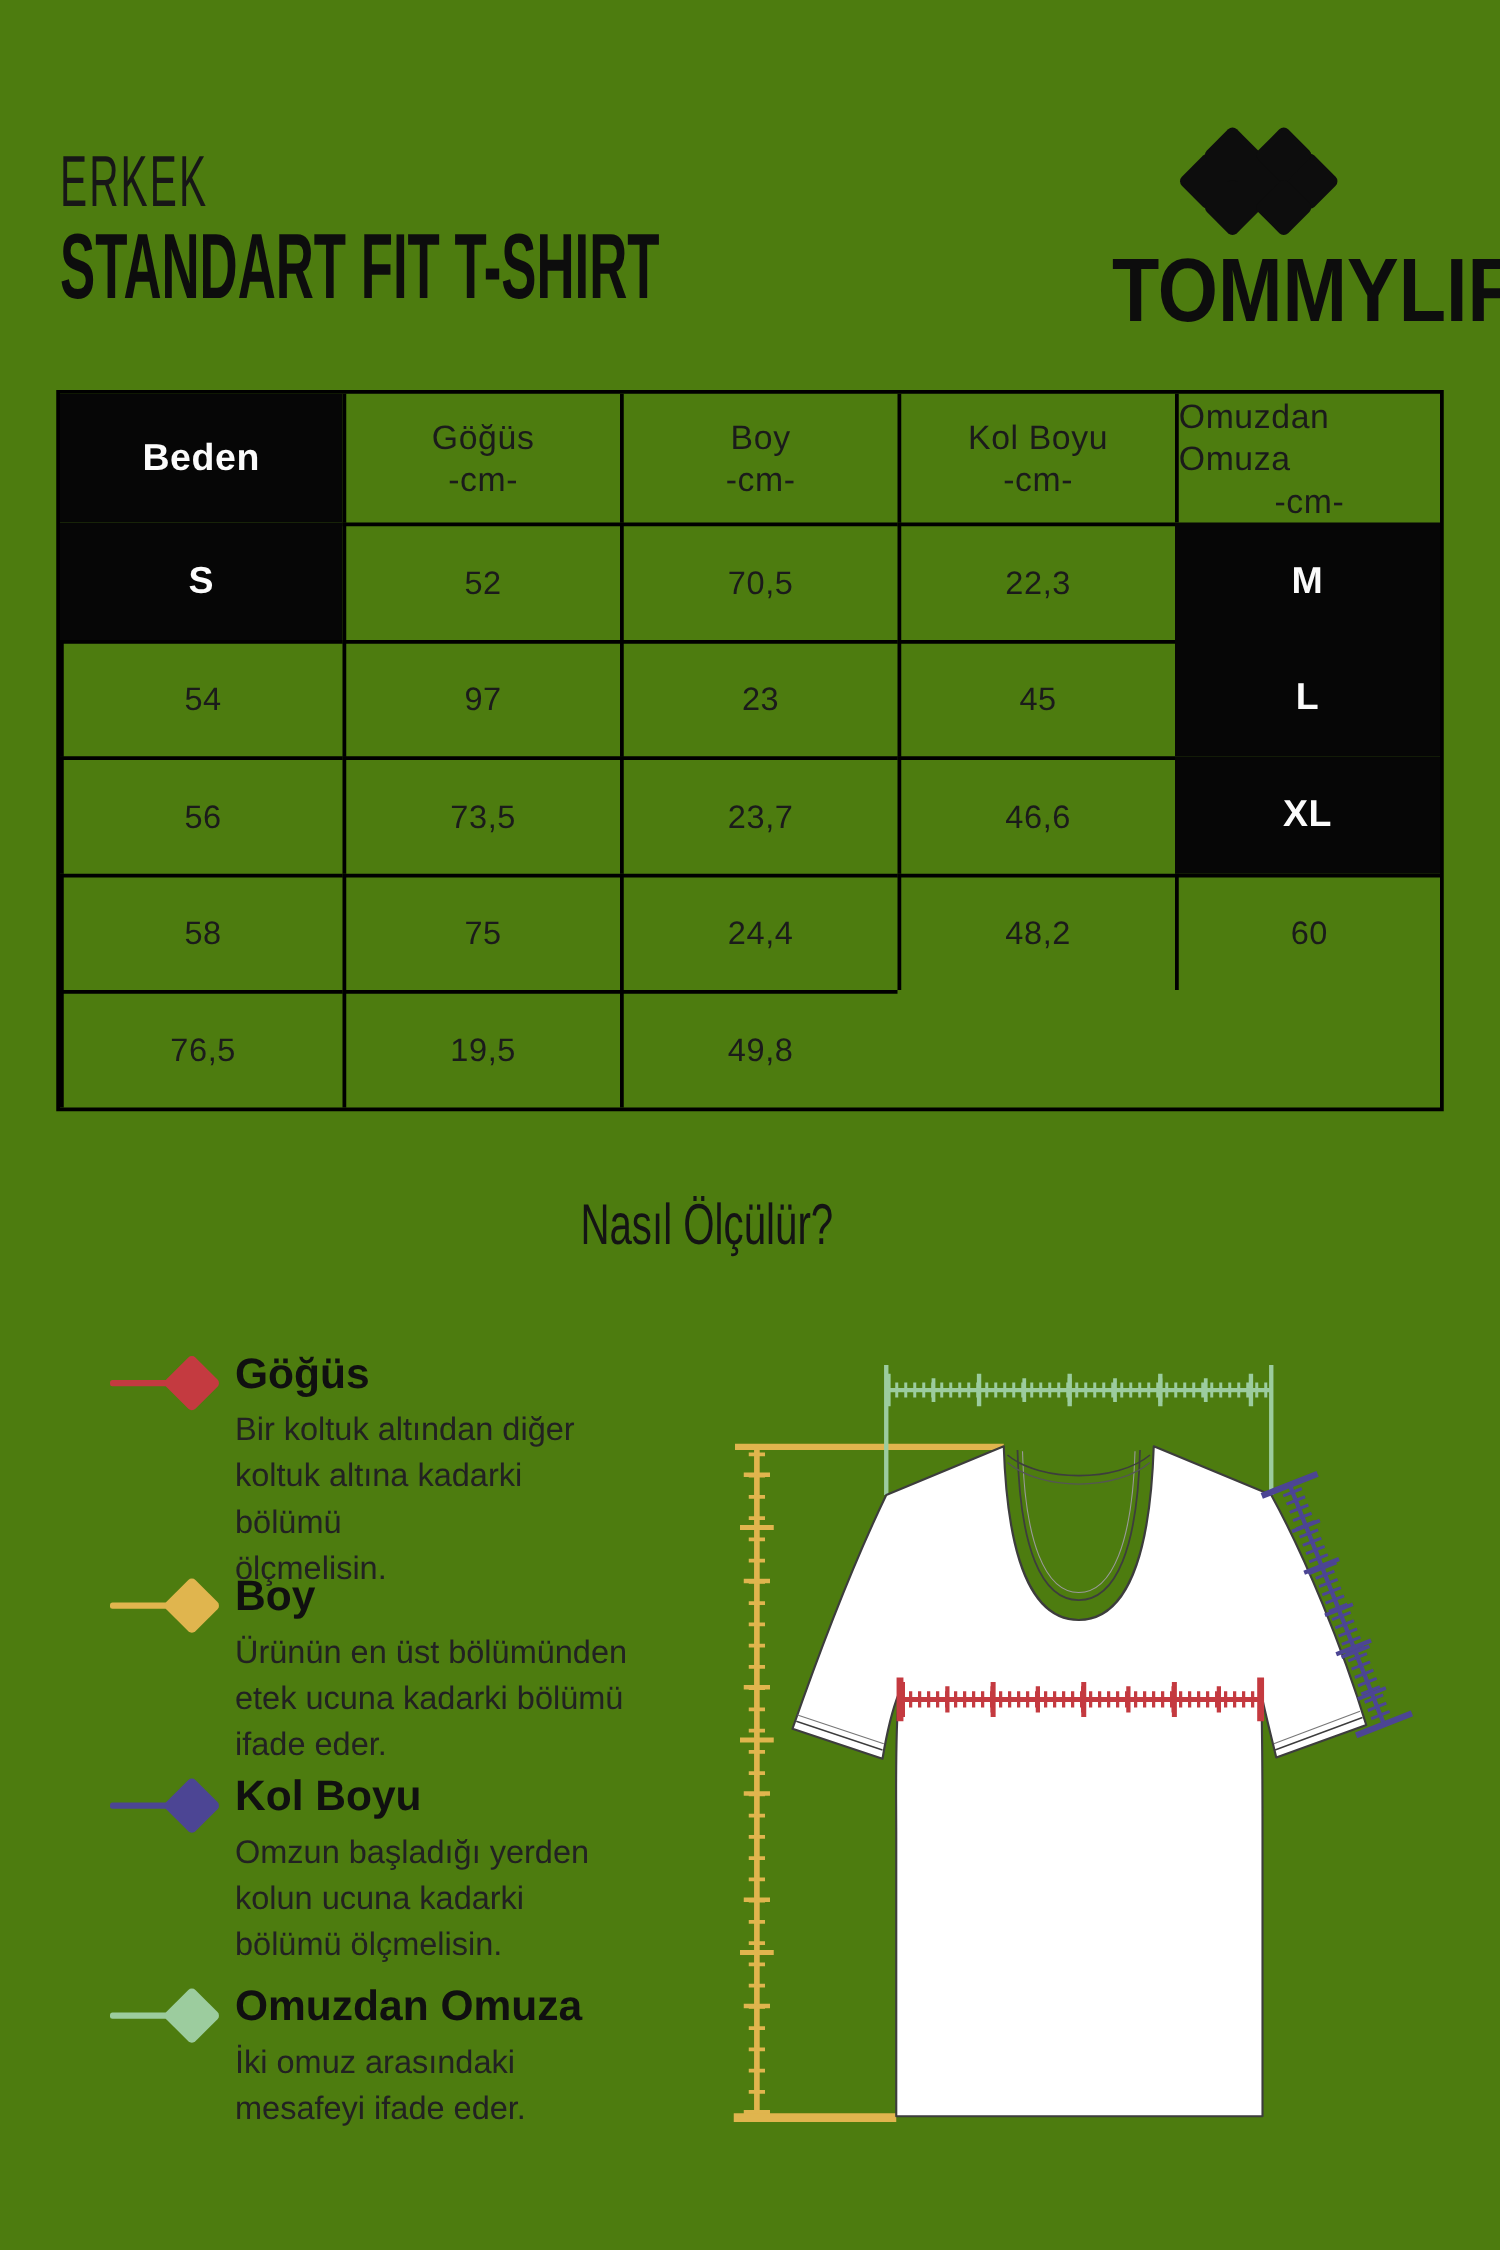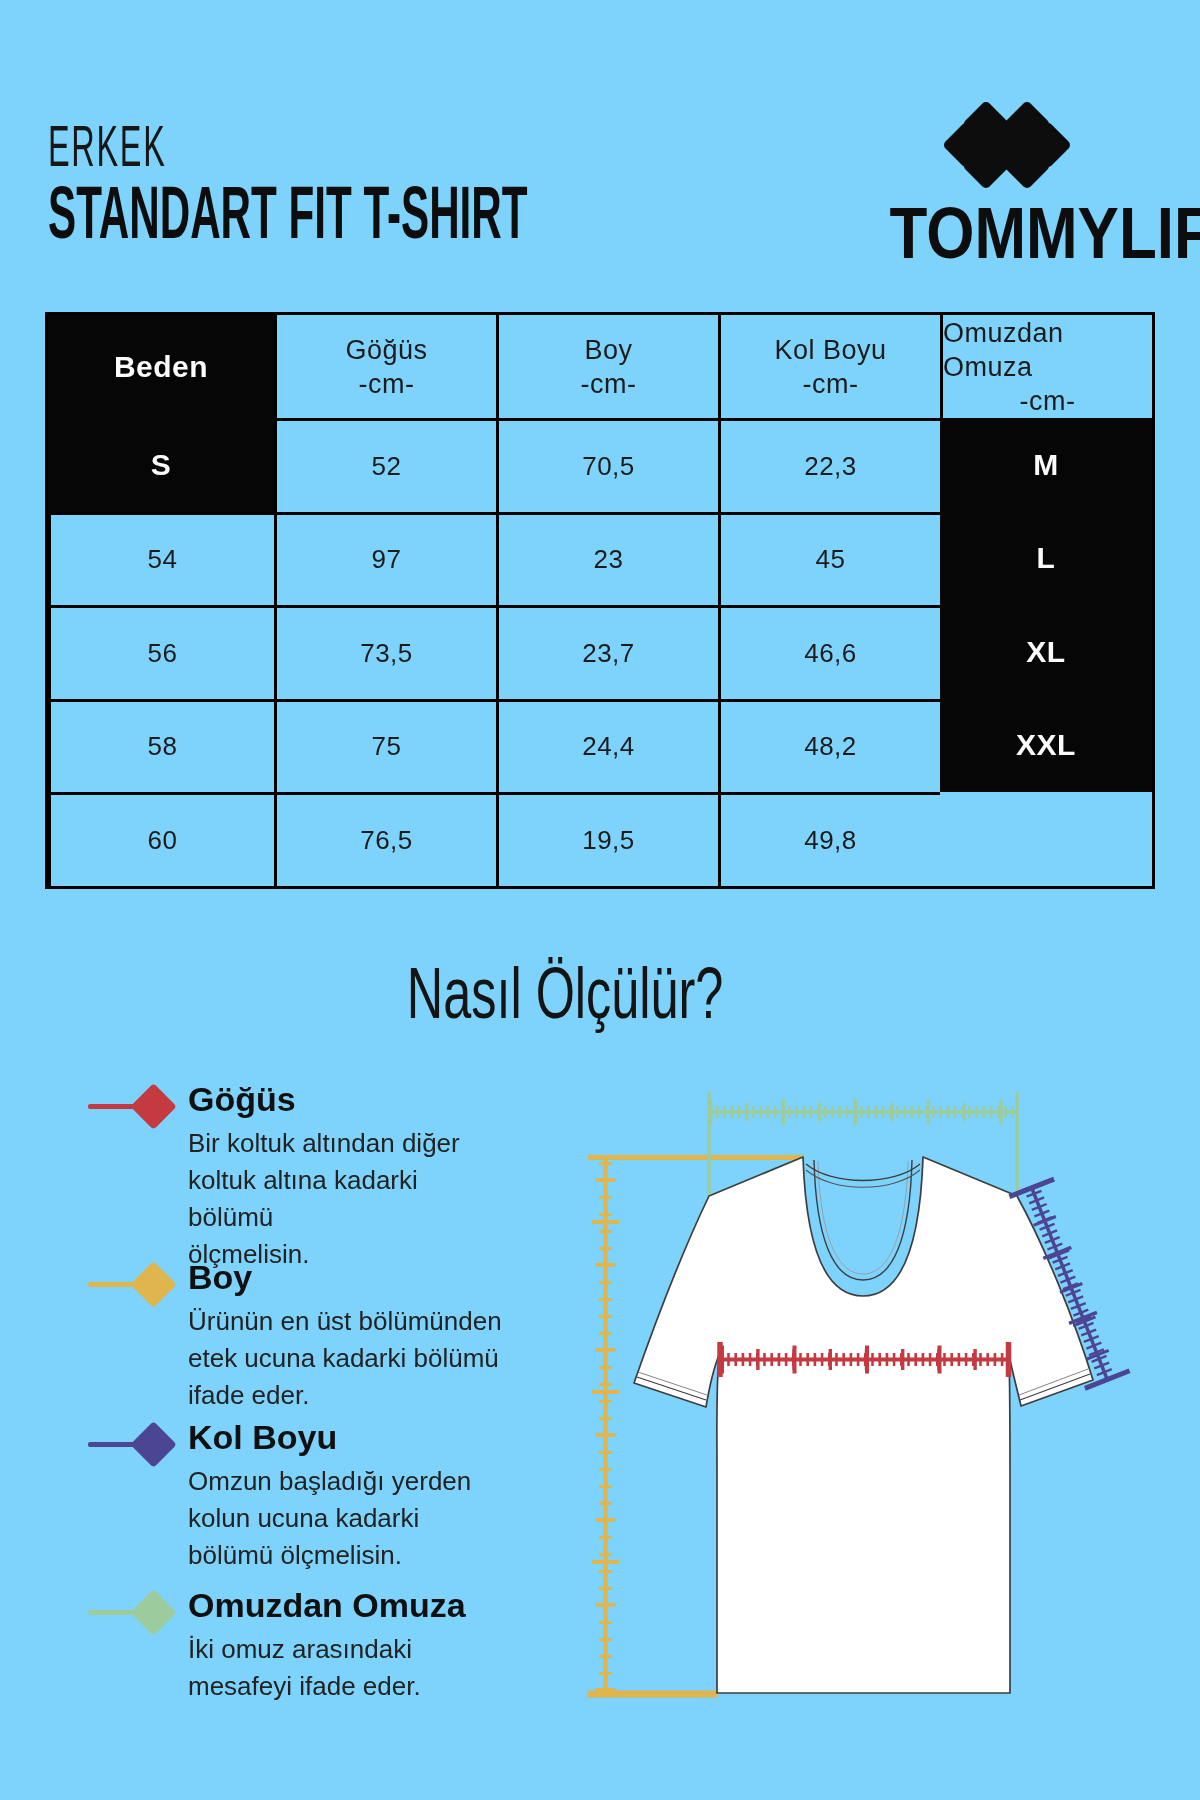--- a/index.html
+++ b/index.html
@@ -1,16 +1,16 @@
 <!DOCTYPE html>
 <html><head>
 <meta charset="utf-8">
 <style>
   html,body{margin:0;padding:0;background:#fff;}
-  .page{position:relative;width:1200px;height:1800px;background:#7dd3fc;overflow:hidden;
+  .page{position:relative;width:1200px;height:1800px;background:#4d7c0f;overflow:hidden;
         font-family:"Liberation Sans", sans-serif;color:#161616;}
 
   
   .category{position:absolute;left:48px;top:112px;font-size:58px;font-weight:400;color:#171717;
             letter-spacing:3px;transform:scaleX(0.56);transform-origin:left top;white-space:nowrap;}
   .prod-title{position:absolute;left:48px;top:170px;font-size:74px;font-weight:700;color:#0d0d0d;
             letter-spacing:0;transform:scaleX(0.57);transform-origin:left top;white-space:nowrap;}
 
   .logo{position:absolute;left:900px;top:95px;width:215px;height:100px;}
   .logo .dmd{position:absolute;width:34px;height:34px;background:#0d0d0d;border-radius:5px;transform:rotate(45deg);}
@@ -24,21 +24,21 @@
               grid-template-columns:226px 222px 222px 222px 212px;
               grid-template-rows:103px repeat(5, 93.5px);}
   .cell{display:flex;align-items:center;justify-content:center;box-sizing:border-box;
         font-size:26px;font-weight:400;color:#1b1b1b;letter-spacing:0.5px;}
   .cell.head{flex-direction:column;font-size:27px;line-height:34px;font-weight:500;}
   .cell.black{background:#060606;color:#fbfbfb;font-size:30px;font-weight:700;}
   .cell.bl{border-left:3px solid #000;}
   .cell.bt{border-top:3px solid #000;}
 
   
-  .measure-title{position:absolute;left:0;top:952px;width:1130px;text-align:center;font-size:72px;
+  .measure-title{position:absolute;left:0;top:952px;width:1130px;text-align:center;font-size:46px;
                  font-weight:400;color:#141414;white-space:nowrap;}
   .measure-title span{display:inline-block;transform:scaleX(0.70);transform-origin:center top;}
 
   .legend-item{position:absolute;left:88px;width:420px;}
   .legend-icon{position:absolute;left:0;top:10px;display:flex;align-items:center;width:96px;}
   .legend-line{width:52px;height:5px;border-radius:2px;}
   .legend-diamond{width:33px;height:33px;border-radius:4px;transform:rotate(45deg);margin-left:-3px;}
   .legend-text{margin-left:100px;}
   .legend-name{font-size:34px;font-weight:700;color:#101010;margin:0 0 6px 0;}
   .legend-desc{font-size:26px;line-height:37px;color:#222;white-space:pre-line;}
@@ -107,21 +107,20 @@
     <div class="cell bl bt">73,5</div>
     <div class="cell bl bt">23,7</div>
     <div class="cell bl bt">46,6</div>
 
     <div class="cell black">XL</div>
     <div class="cell bl bt">58</div>
     <div class="cell bl bt">75</div>
     <div class="cell bl bt">24,4</div>
     <div class="cell bl bt">48,2</div>
 
-    <div class="cell black">XXL</div>
     <div class="cell bl bt">60</div>
     <div class="cell bl bt">76,5</div>
     <div class="cell bl bt">19,5</div>
     <div class="cell bl bt">49,8</div>
   </div>
 
   <div class="measure-title">
     <span>Nasıl Ölçülür?</span>
   </div>
 

